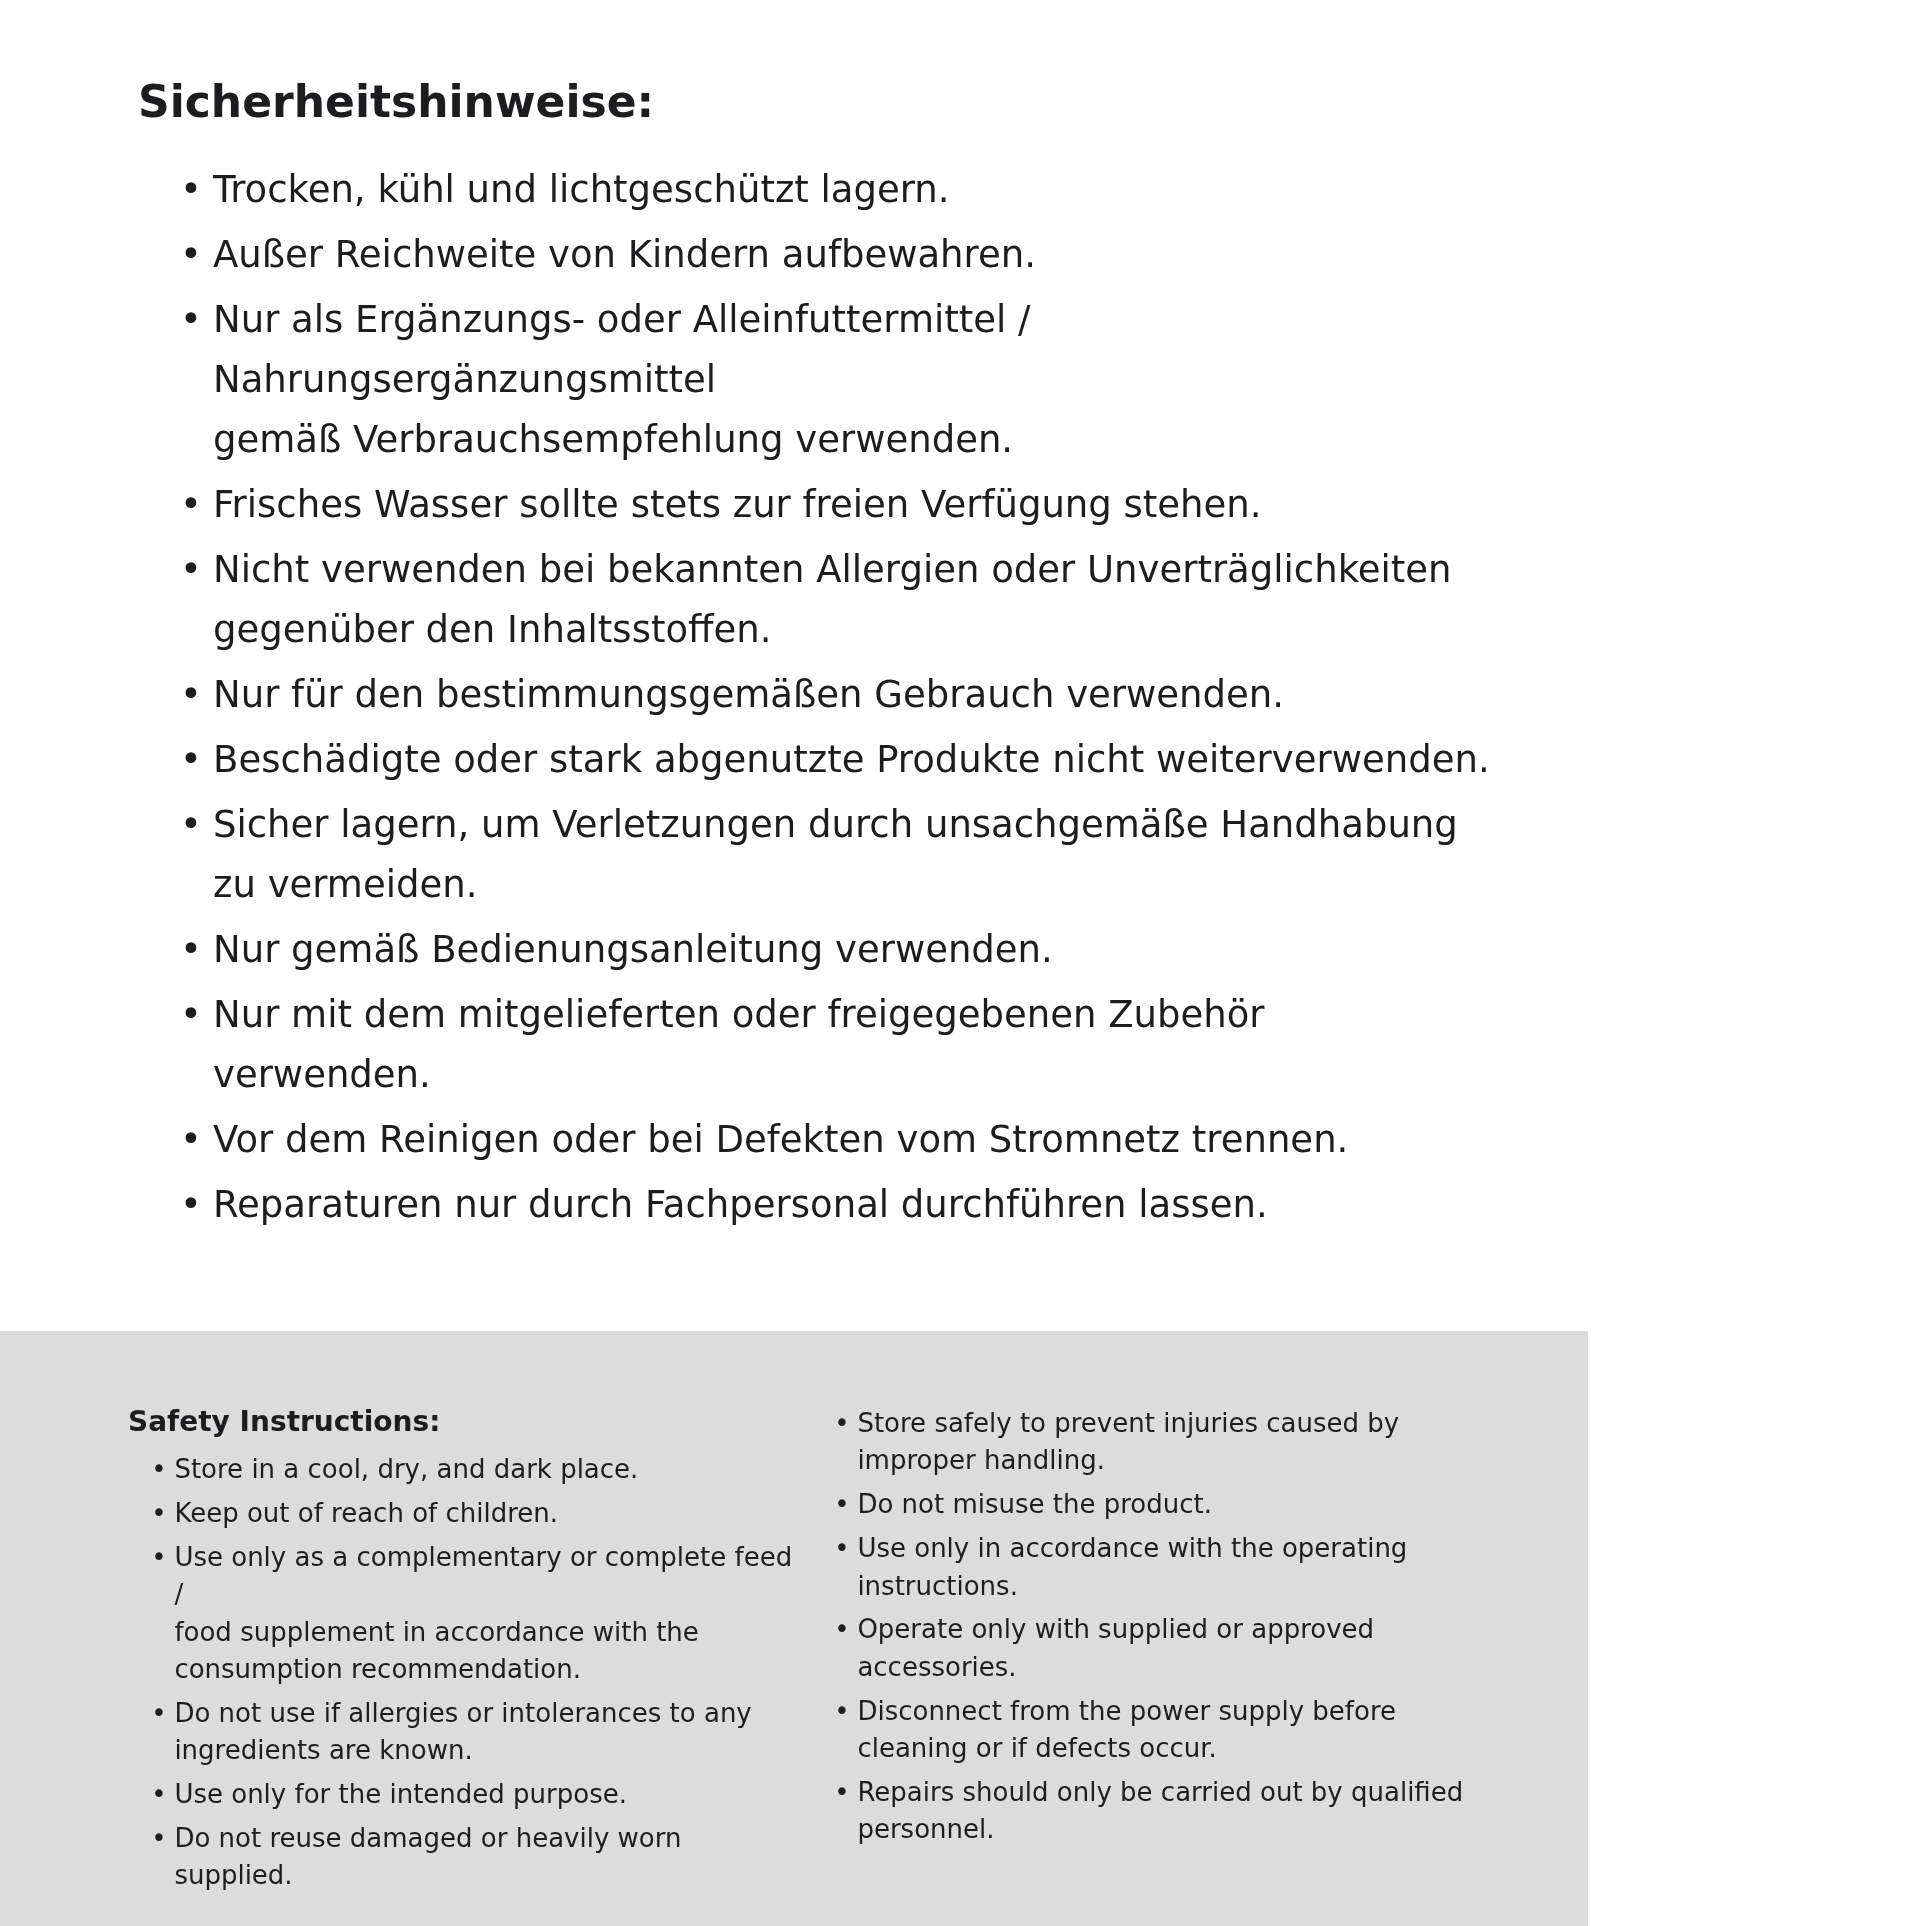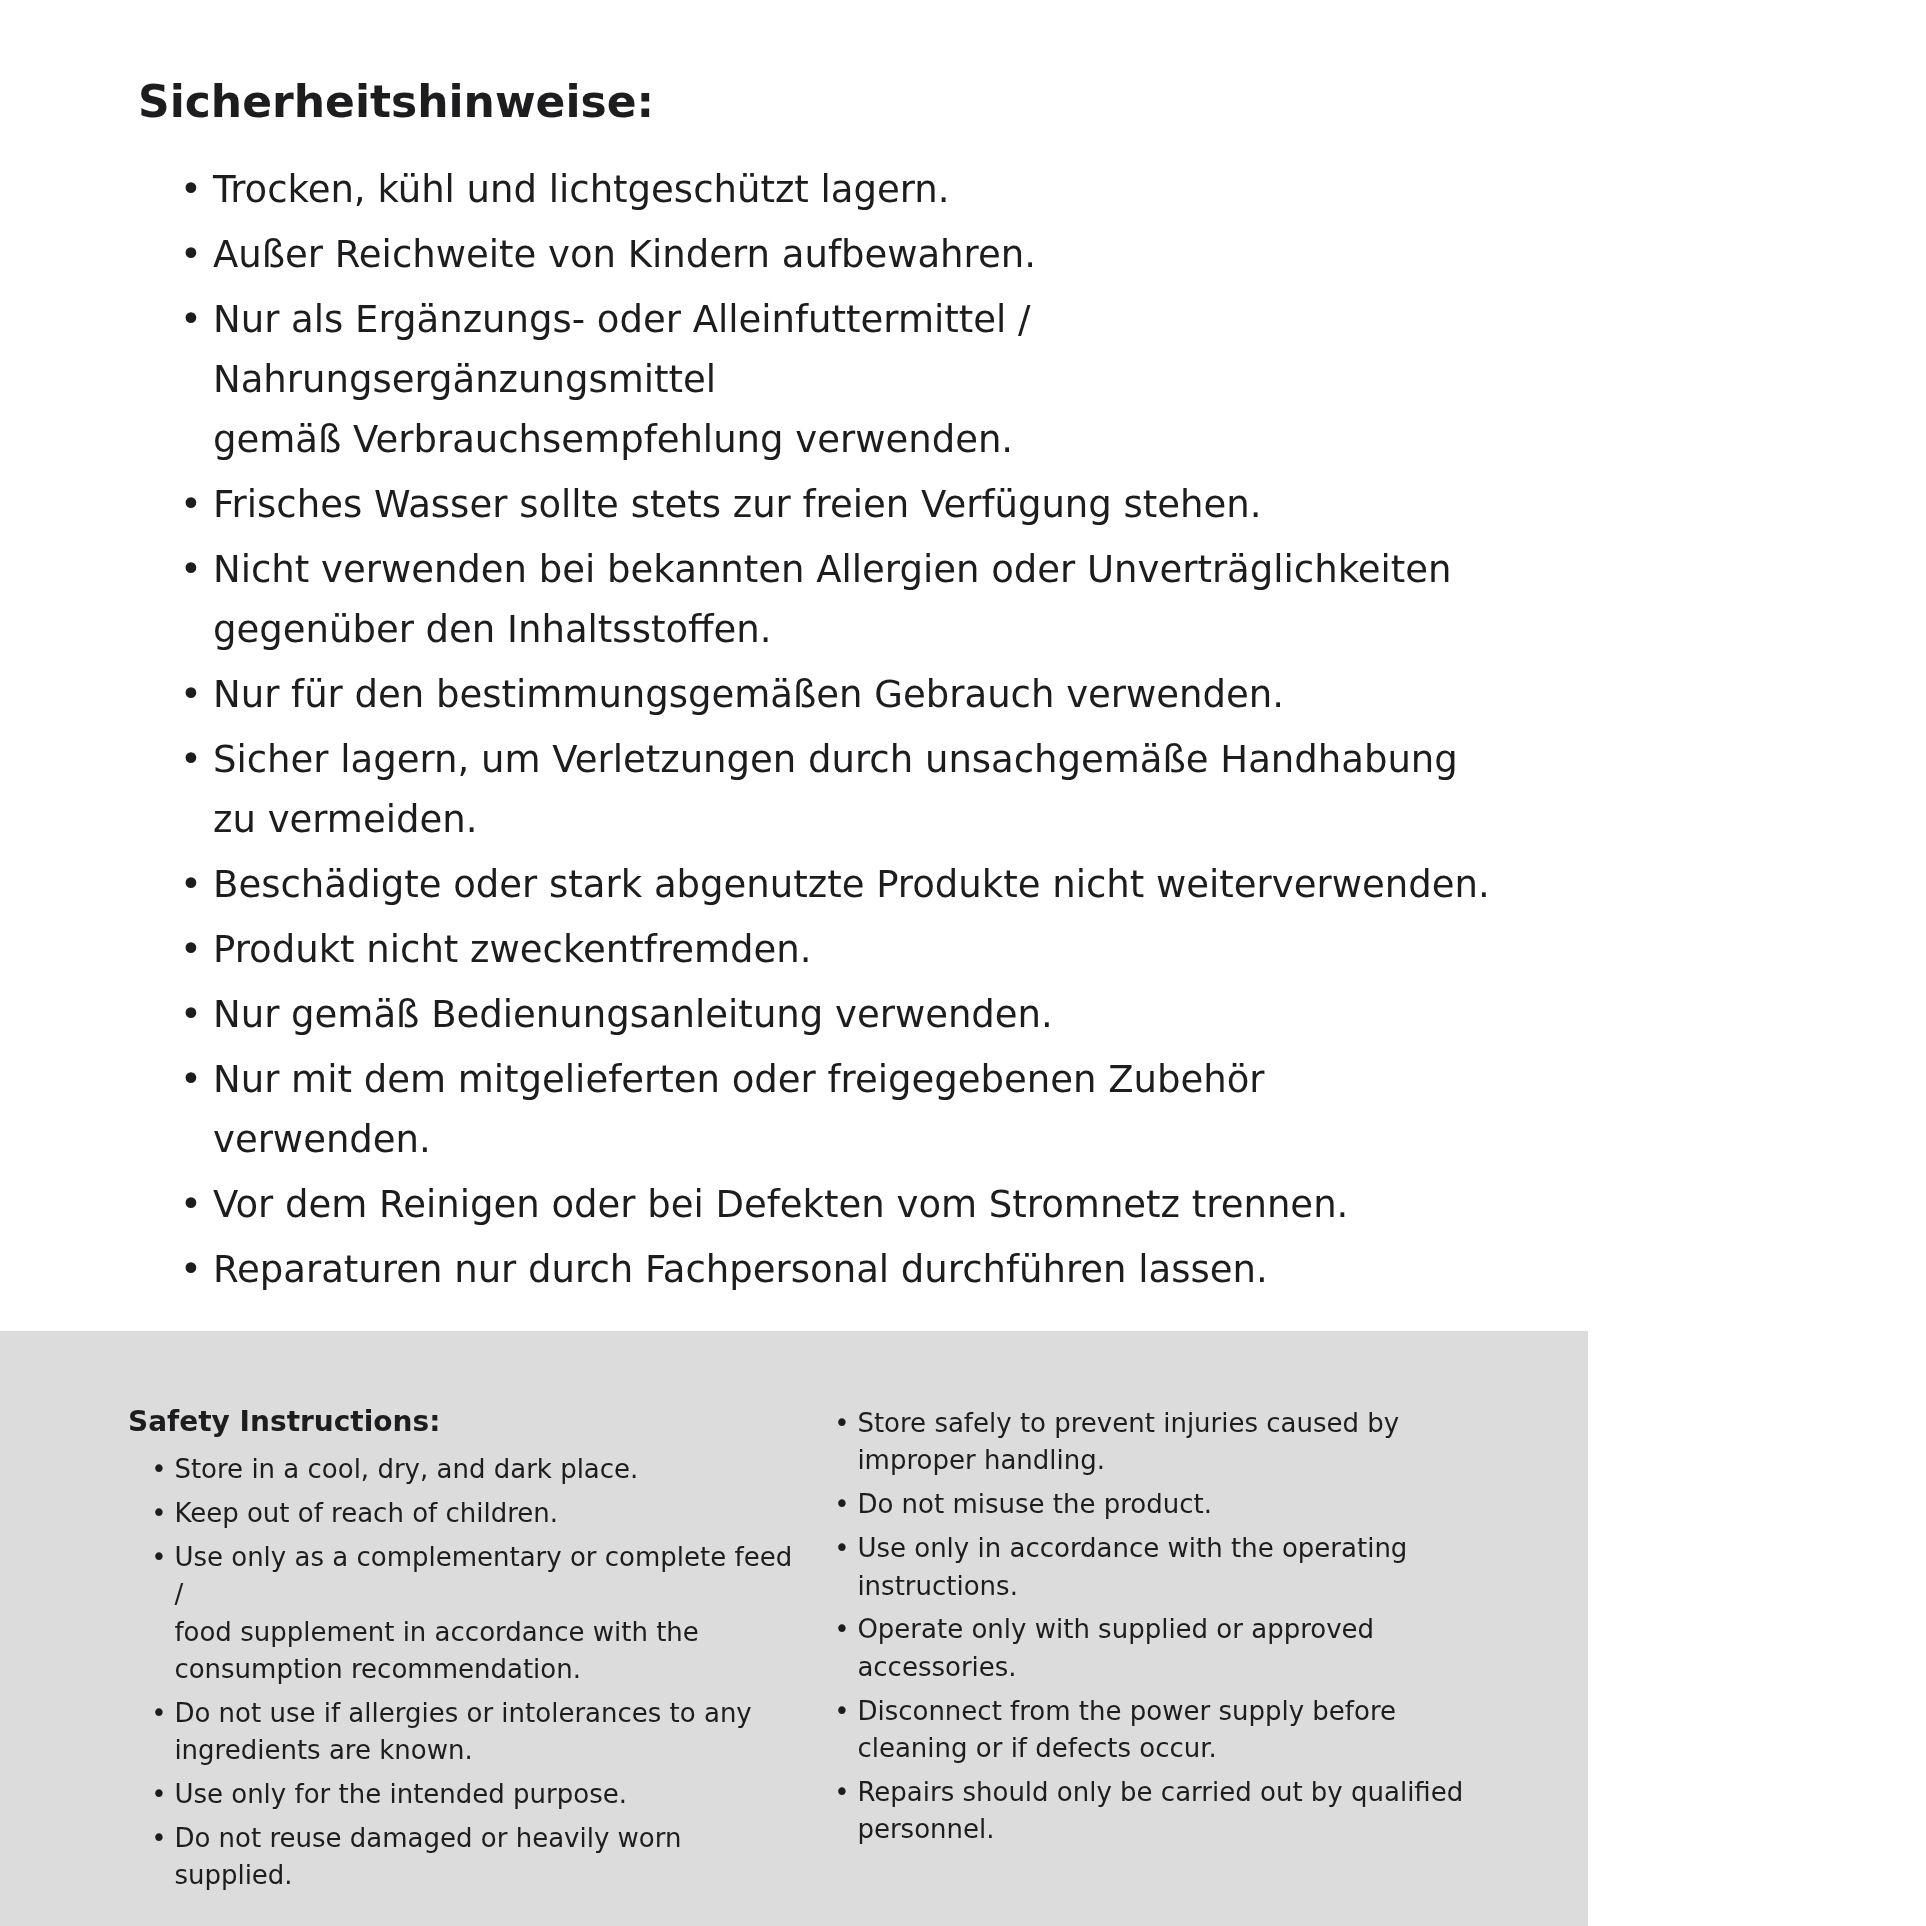--- a/index.html
+++ b/index.html
@@ -97,24 +97,23 @@
     <h1 class="german-title">Sicherheitshinweise:</h1>
     <ul class="german-list">
       <li>Trocken, kühl und lichtgeschützt lagern.</li>
       <li>Außer Reichweite von Kindern aufbewahren.</li>
       <li>Nur als Ergänzungs- oder Alleinfuttermittel / Nahrungsergänzungsmittel
 gemäß Verbrauchsempfehlung verwenden.</li>
       <li>Frisches Wasser sollte stets zur freien Verfügung stehen.</li>
       <li>Nicht verwenden bei bekannten Allergien oder Unverträglichkeiten
 gegenüber den Inhaltsstoffen.</li>
       <li>Nur für den bestimmungsgemäßen Gebrauch verwenden.</li>
+      <li>Beschädigte oder stark abgenutzte Produkte nicht weiterverwenden.</li>
       <li>Sicher lagern, um Verletzungen durch unsachgemäße Handhabung
 zu vermeiden.</li>
-      <li>Beschädigte oder stark abgenutzte Produkte nicht weiterverwenden.</li>
-      <li>Produkt nicht zweckentfremden.</li>
       <li>Nur gemäß Bedienungsanleitung verwenden.</li>
       <li>Nur mit dem mitgelieferten oder freigegebenen Zubehör verwenden.</li>
       <li>Vor dem Reinigen oder bei Defekten vom Stromnetz trennen.</li>
       <li>Reparaturen nur durch Fachpersonal durchführen lassen.</li>
     </ul>
   </section>
 
   <section class="english-section">
     <div class="col col-left">
       <h2 class="english-title">Safety Instructions:</h2>

